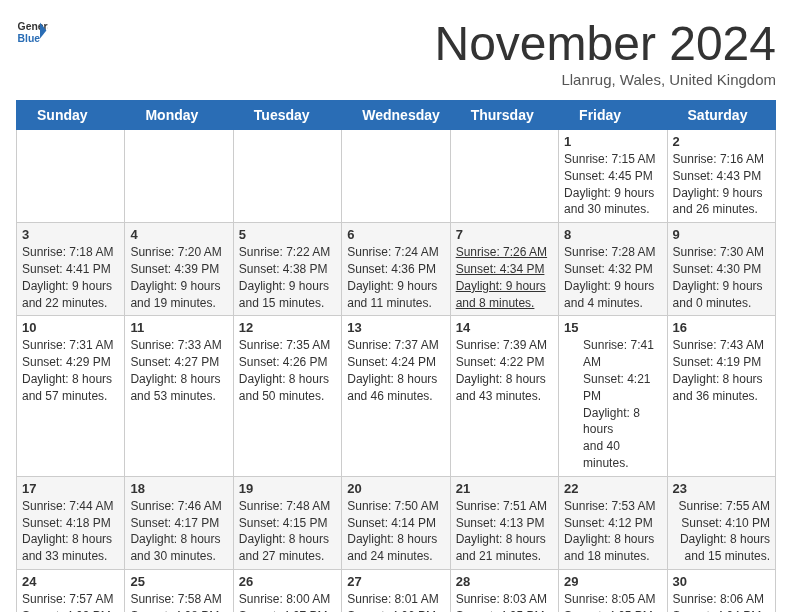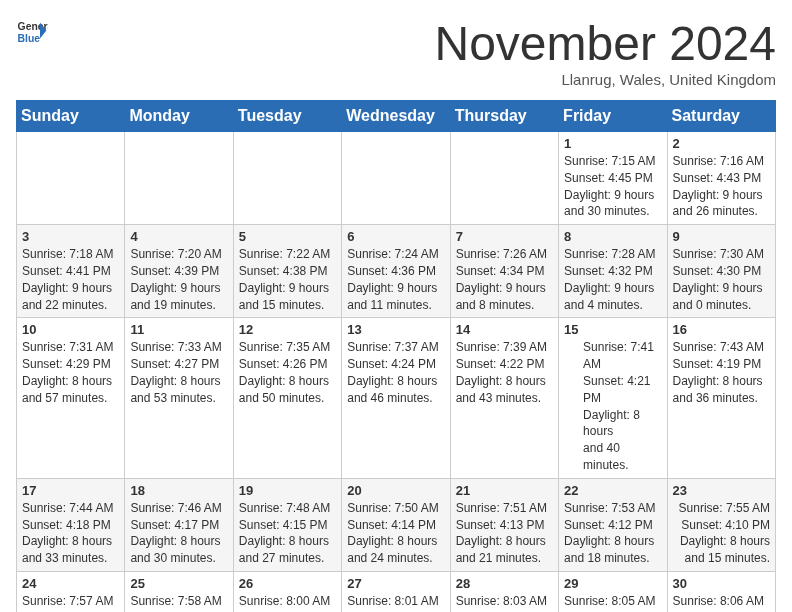--- a/index.html
+++ b/index.html
@@ -38,23 +38,23 @@
       color: #555;
     }
     .calendar-table {
       width: 100%;
       border-collapse: collapse;
       table-layout: fixed;
     }
     .calendar-table th {
       background: #2a6db5;
       color: #fff;
-      font-size: 16px;
+      font-size: 14px;
       font-weight: bold;
-      padding: 6px 4px;
+      padding: 6px 20px;
       text-align: left;
       border: 1px solid #2a6db5;
     }
     .calendar-table td {
       border: 1px solid #ccc;
       vertical-align: top;
       padding: 4px 5px;
       font-size: 10.5px;
       color: #333;
       height: 88px;
@@ -154,21 +154,21 @@
         </td>
         <td>
           <span class="day-number">6</span>
           <div class="day-info" style="white-space: pre-line;">Sunrise: 7:24 AM
 Sunset: 4:36 PM
 Daylight: 9 hours
 and 11 minutes.</div>
         </td>
         <td>
           <span class="day-number">7</span>
-          <div class="day-info" style="white-space: pre-line;">Sunrise: 7:26 AM
+          <div class="day-info" style="white-space: pre-line; text-decoration: underline;">Sunrise: 7:26 AM
 Sunset: 4:34 PM
 Daylight: 9 hours
 and 8 minutes.</div>
         </td>
         <td>
           <span class="day-number">8</span>
           <div class="day-info" style="white-space: pre-line;">Sunrise: 7:28 AM
 Sunset: 4:32 PM
 Daylight: 9 hours
 and 4 minutes.</div>

